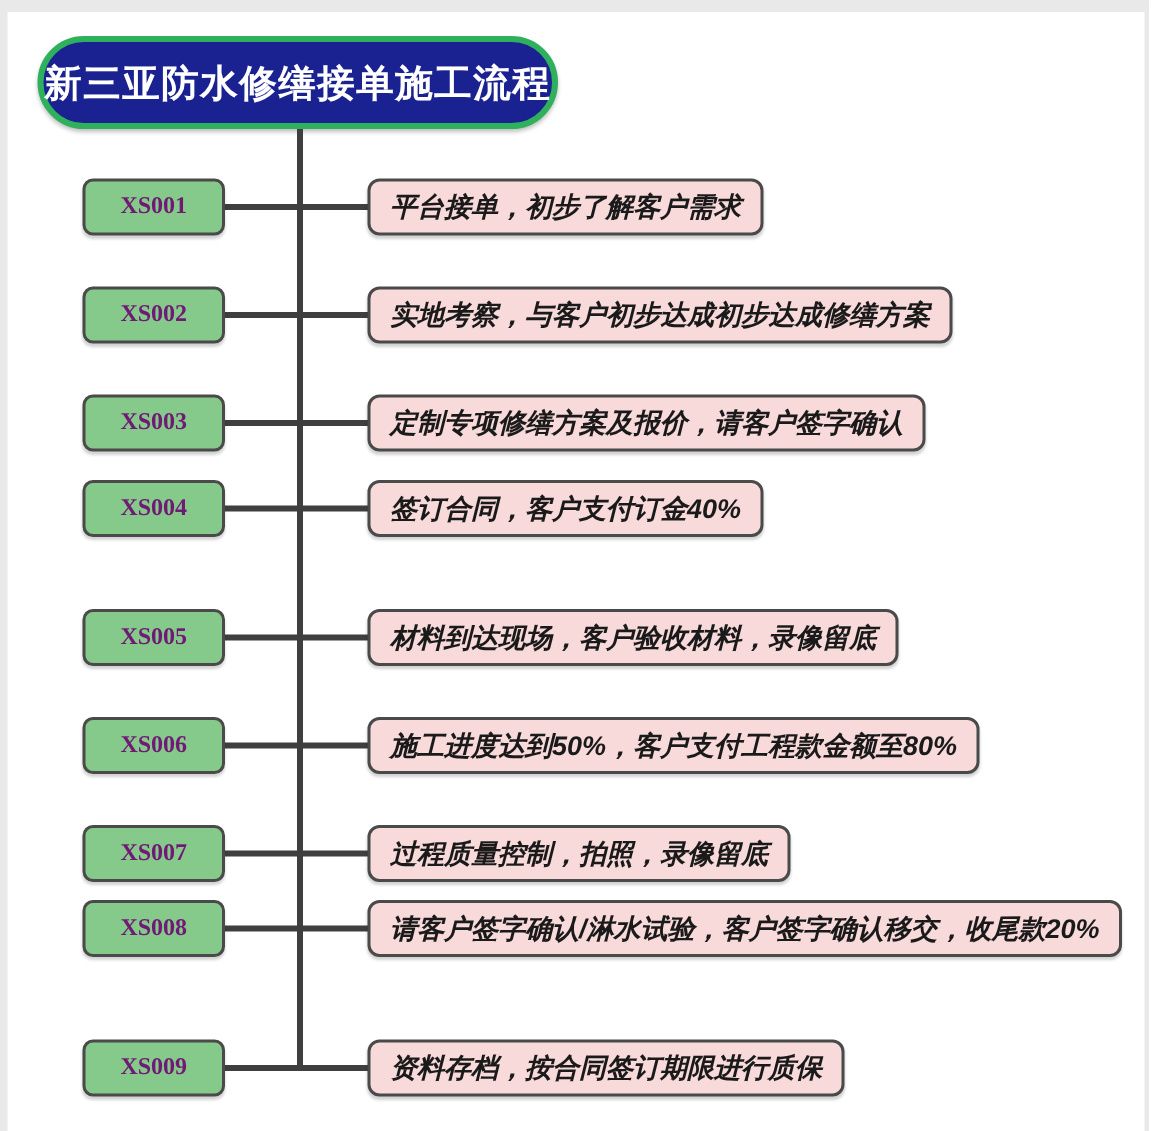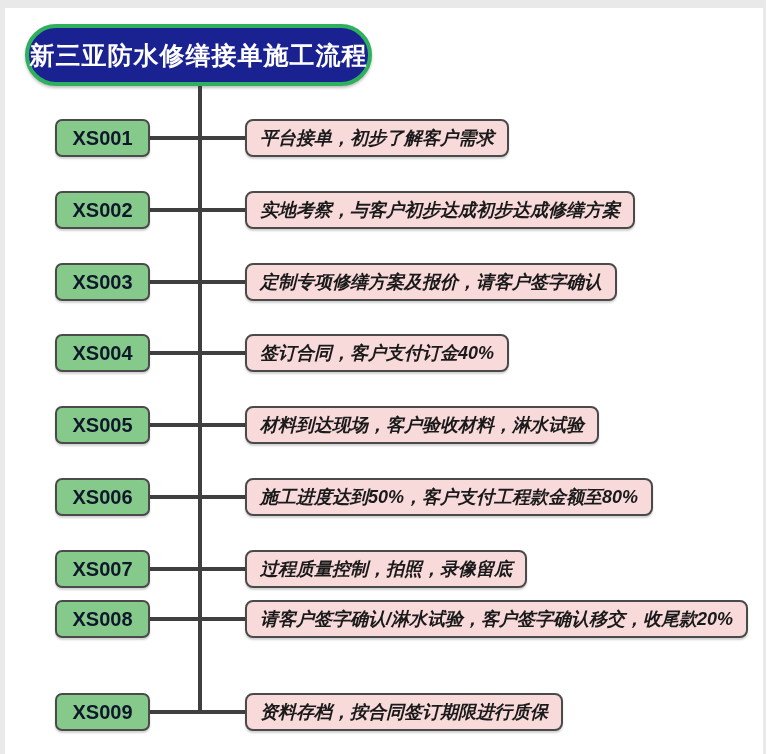--- a/index.html
+++ b/index.html
@@ -72,24 +72,25 @@
     top: 0;
     width: 95px;
     height: 38px;
     box-sizing: border-box;
     background: var(--code-bg, #85c98b);
     border: 2px solid var(--box-border, #4a4a4a);
     border-radius: 7px;
     display: flex;
     align-items: center;
     justify-content: center;
-    font-size: 20px;
+    font-size: 16px;
     font-weight: 700;
-    color: #0f172a;
+    color: #701a75;
     box-shadow: 0 2px 2px rgba(0,0,0,0.18);
+    font-family: Liberation Serif, serif;
   }
   .desc-box {
     position: absolute;
     left: 245px;
     top: 0;
     height: 38px;
     box-sizing: border-box;
     background: var(--desc-bg, #f9dadb);
     border: 2px solid var(--box-border, #4a4a4a);
     border-radius: 8px;
@@ -100,21 +101,21 @@
     font-size: 18px;
     font-weight: 700;
     color: #1a1a1a;
     box-shadow: 0 2px 2px rgba(0,0,0,0.18);
     font-style: italic;
   }
   
   .row-0 { top: 119px; }
   .row-1 { top: 191px; }
   .row-2 { top: 263px; }
-  .row-3 { top: 334px; }
+  .row-3 { top: 320px; }
   .row-4 { top: 406px; }
   .row-5 { top: 478px; text-align: center; }
   .row-6 { top: 550px; }
   .row-7 { top: 600px; }
   .row-8 { top: 693px; }
 </style>
 </head>
 <body>
 
 <div class="canvas">
@@ -147,21 +148,21 @@
 
   <div class="row row-3">
     <div class="connector"></div>
     <div class="code-box">XS004</div>
     <div class="desc-box">签订合同，客户支付订金40%</div>
   </div>
 
   <div class="row row-4">
     <div class="connector"></div>
     <div class="code-box">XS005</div>
-    <div class="desc-box">材料到达现场，客户验收材料，淋水试验</div>
+    <div class="desc-box">材料到达现场，客户验收材料，录像留底</div>
   </div>
 
   <div class="row row-5">
     <div class="connector"></div>
     <div class="code-box">XS006</div>
     <div class="desc-box">施工进度达到50%，客户支付工程款金额至80%</div>
   </div>
 
   <div class="row row-6">
     <div class="connector"></div>

